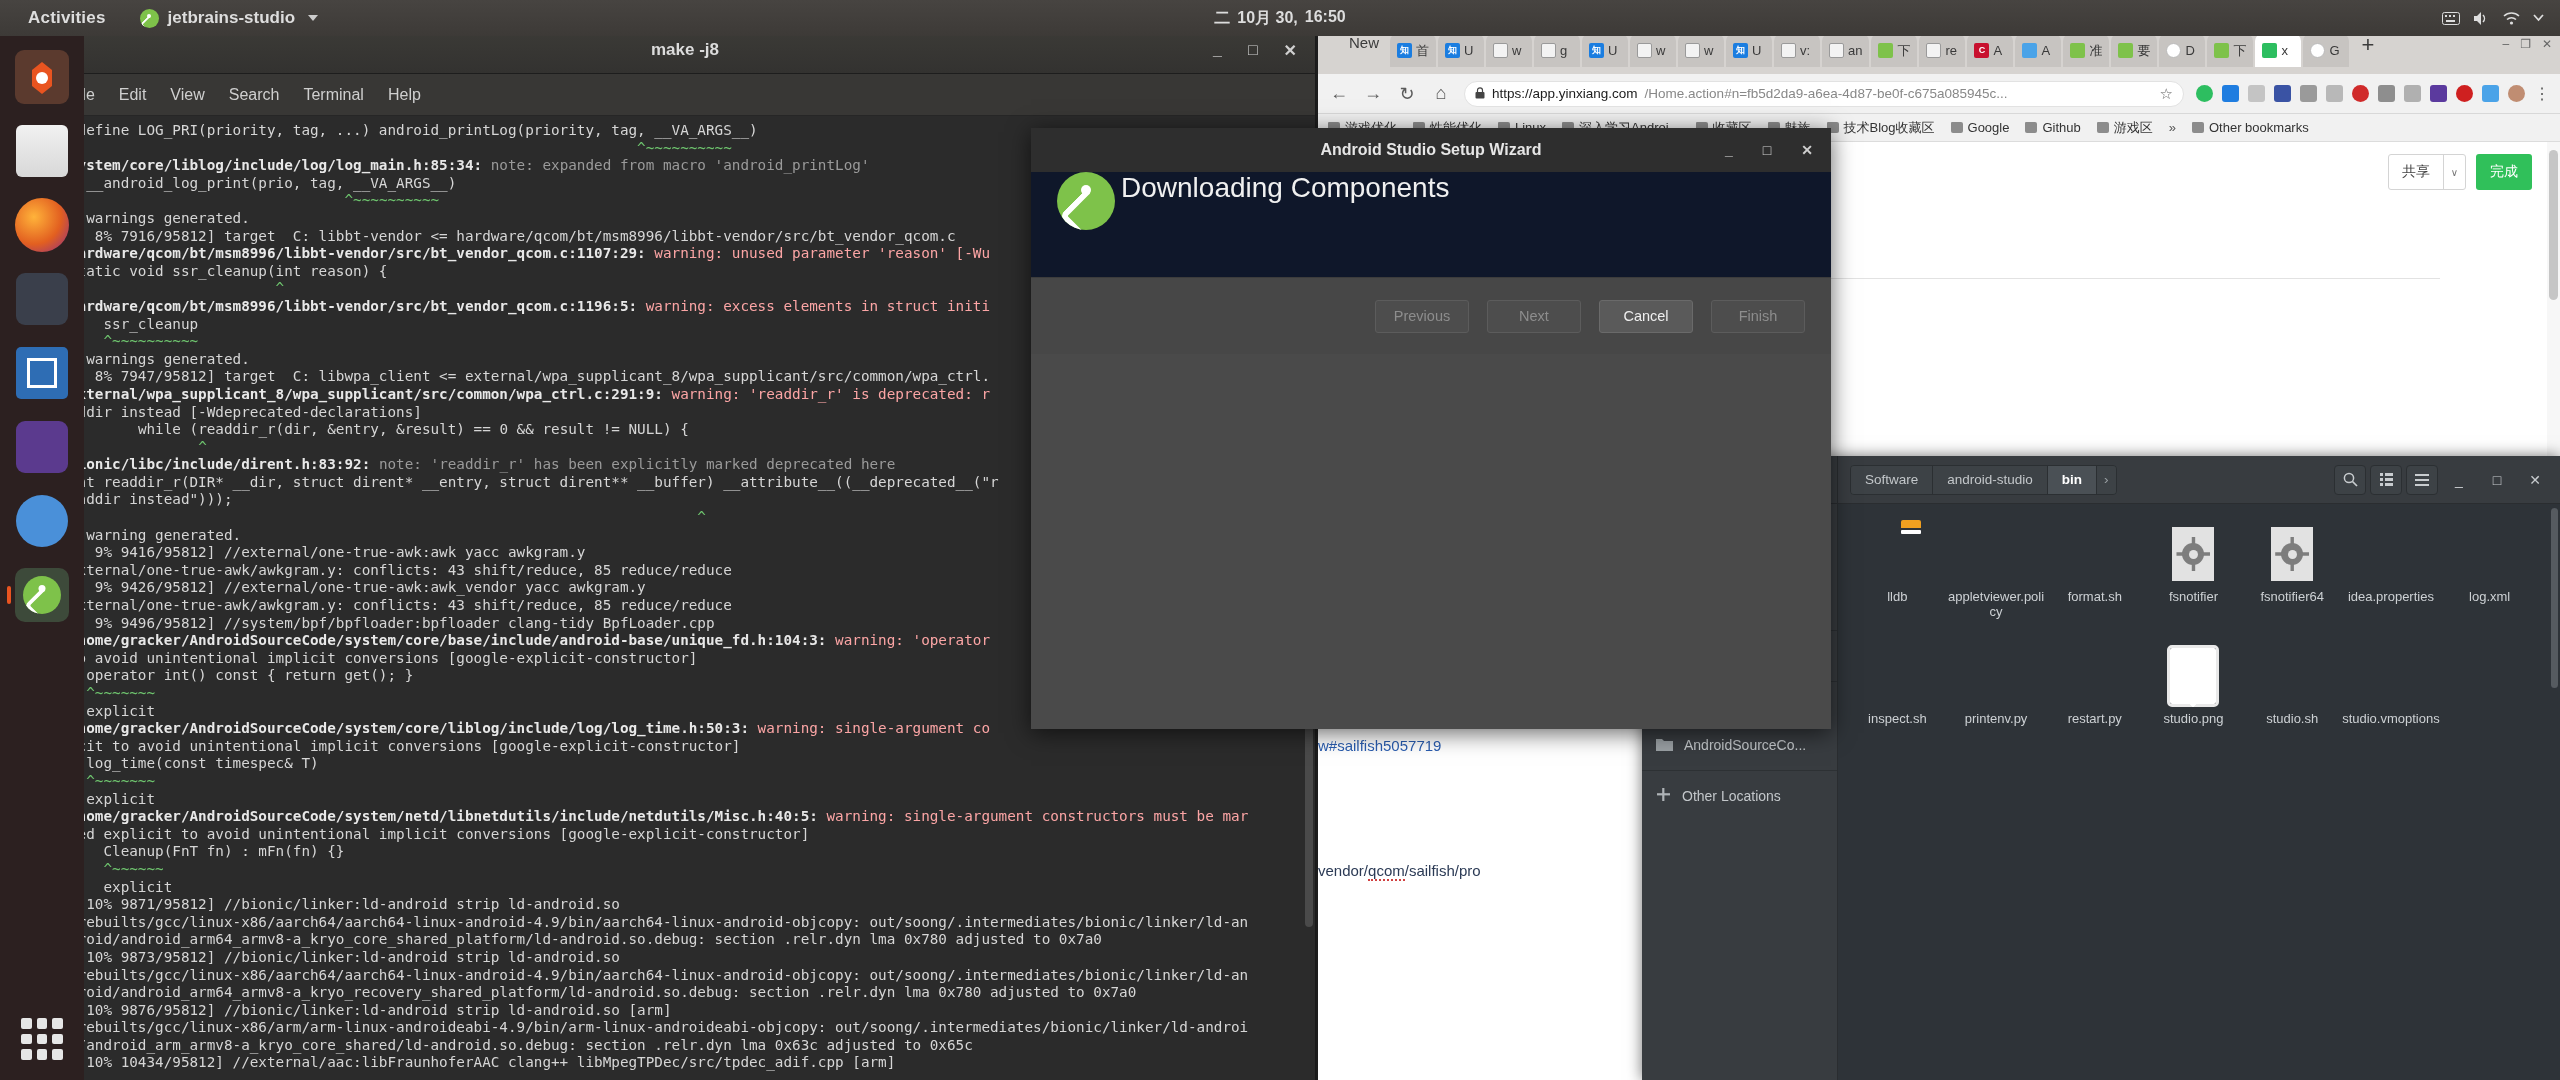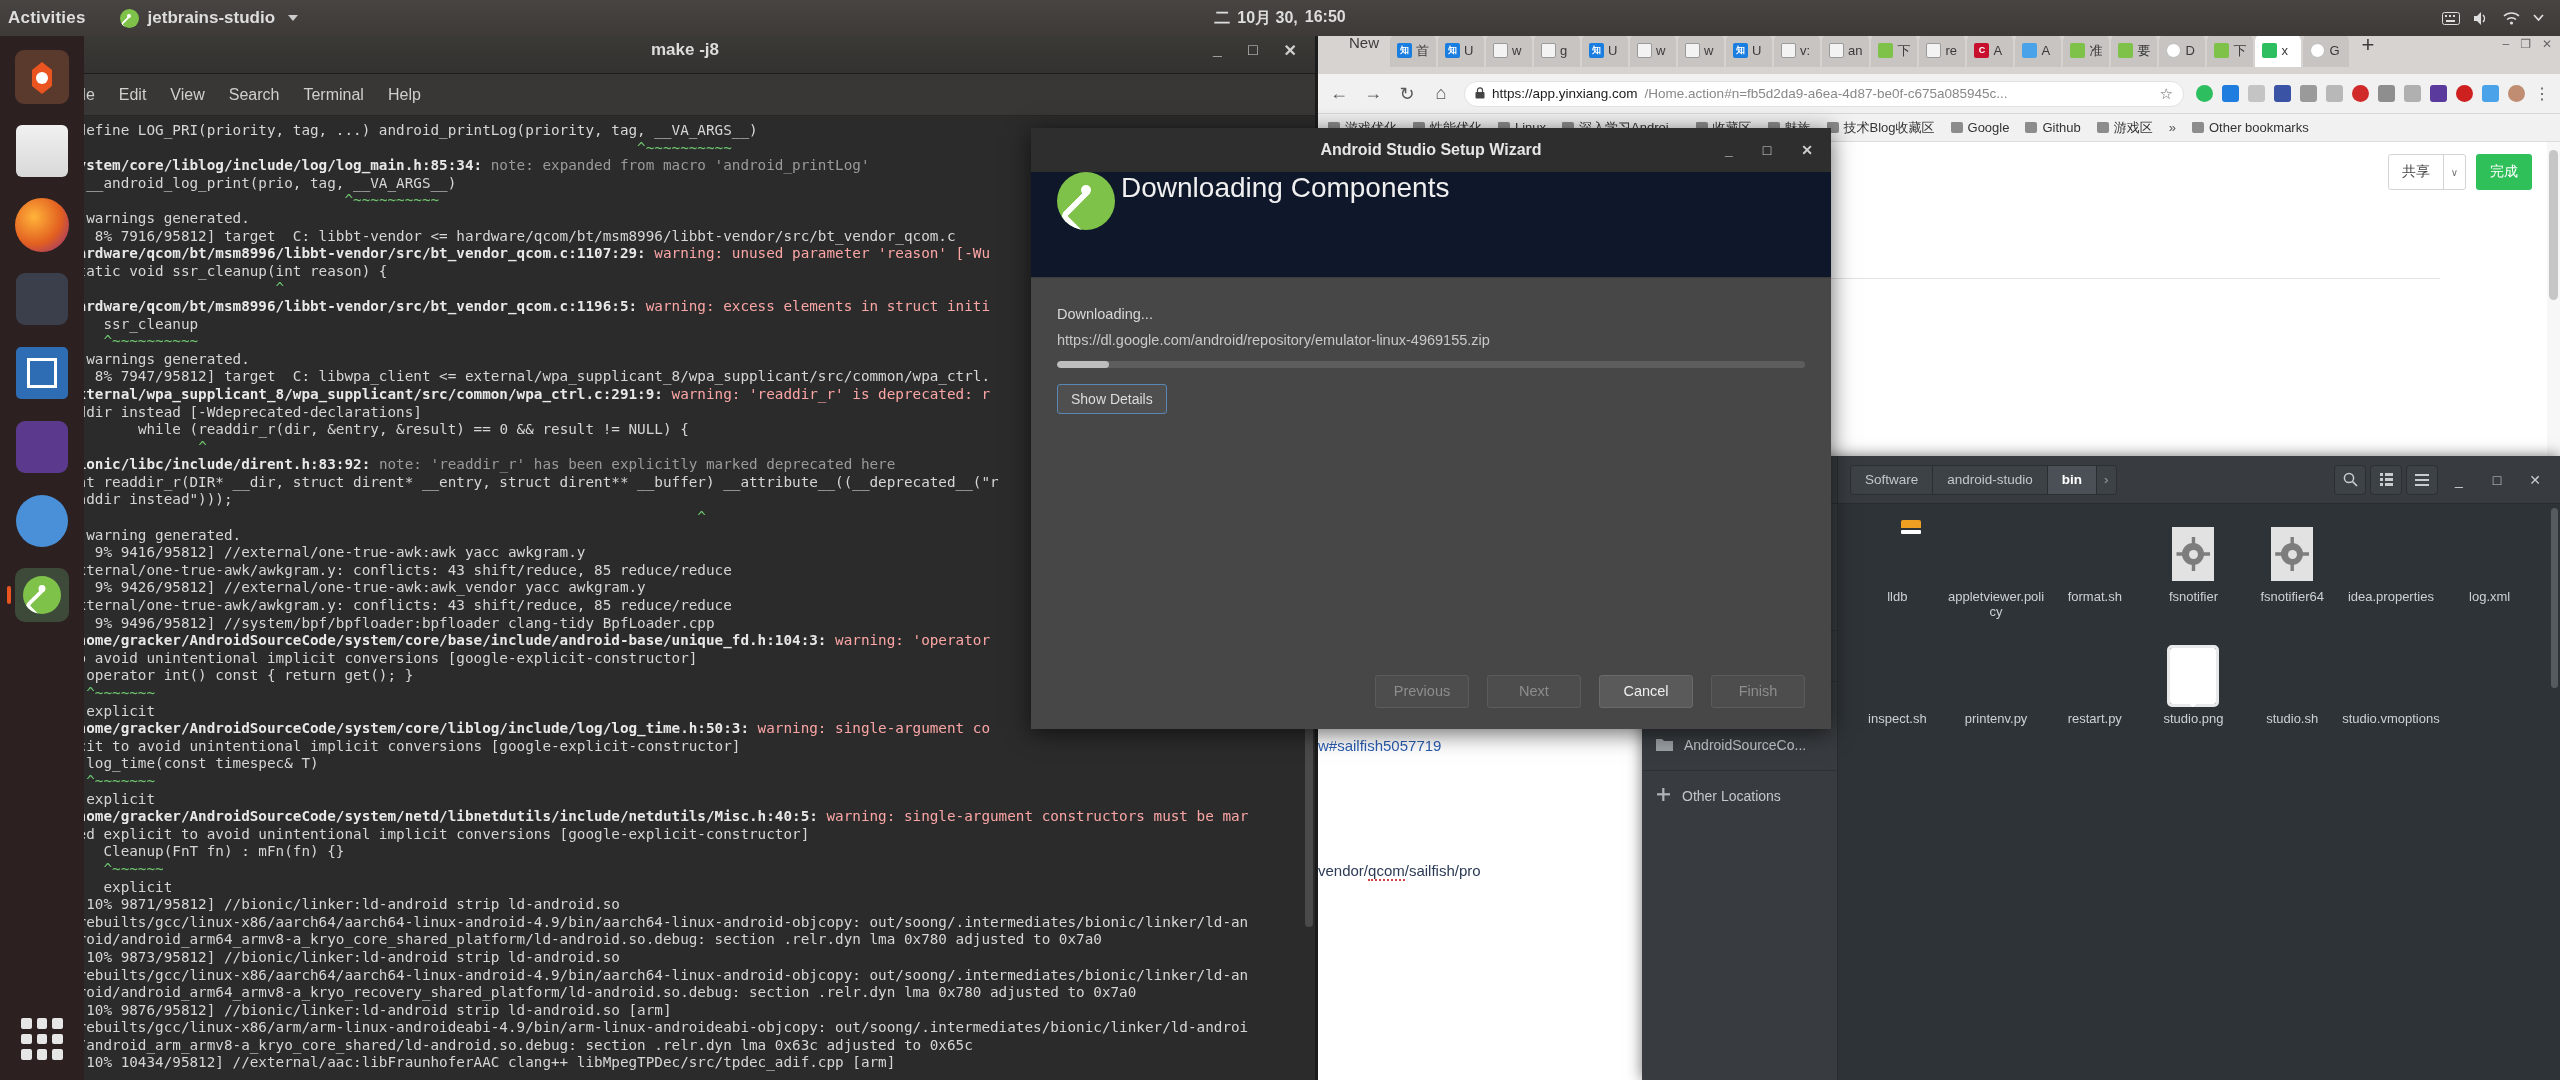--- a/index.html
+++ b/index.html
@@ -10,21 +10,21 @@
   }
   #root { position: relative; width: 2560px; height: 1080px; background:#1d1d1d; }
 
   
   .top-panel {
     position: absolute; top:0; left:0; width:2560px; height:36px;
     background: linear-gradient(#474441,#3d3a37);
     display:flex; align-items:center; color:#ddd; font-size:17px; font-weight:bold;
     z-index: 200;
   }
-  .top-panel .activities { margin-left: 8px; letter-spacing:.2px;}
+  .top-panel .activities { margin-left: 28px; letter-spacing:.2px;}
   .top-panel .appmenu { margin-left: 34px; display:flex; align-items:center; gap:9px;}
   .as-logo-sm { width:19px; height:19px; border-radius:50%;
      background:#7ec24a; position:relative; overflow:hidden; display:inline-block;}
   .as-logo-sm:after{ content:""; position:absolute; left:50%; top:5px; transform:translateX(-50%);
      width:4px;height:4px;border-radius:50%;background:#fff;}
   .as-logo-sm:before{ content:""; position:absolute; left:50%; top:9px; transform:translateX(-50%) rotate(45deg);
      width:11px;height:11px;border:2px solid #fff; border-top:none; border-right:none; border-radius:0 0 0 3px;}
   .caret-dn { width:0;height:0;border-left:5px solid transparent;border-right:5px solid transparent;
      border-top:6px solid #ccc; margin-left:4px;}
   .top-clock { position:absolute; left:50%; transform:translateX(-50%); display:flex; gap:7px; font-size:16px;}
@@ -698,28 +698,20 @@
       <span class="wiz-wb">
         <span>_</span>
         <span>□</span>
         <span>✕</span>
       </span>
     </div>
     <div class="wiz-head">
       <span class="as-logo-lg"></span>
       <h1 class="wiz-h1">Downloading Components</h1>
     </div>
-    <div class="wiz-body">
-      <div class="wiz-lbl">Downloading...</div>
-      <div class="wiz-url">https://dl.google.com/android/repository/emulator-linux-4969155.zip</div>
-      <div class="wiz-prog">
-          <i id="wiz-fill" style="width: 7%;"></i>
-        </div>
-      <div class="wiz-details">Show Details</div>
-    </div>
     <div class="wiz-foot" id="wiz-foot">
         <div class="wiz-btn dis">Previous</div>
         <div class="wiz-btn dis">Next</div>
         <div class="wiz-btn pri">Cancel</div>
         <div class="wiz-btn dis">Finish</div>
       </div>
   </div>
 
 </div>
 

